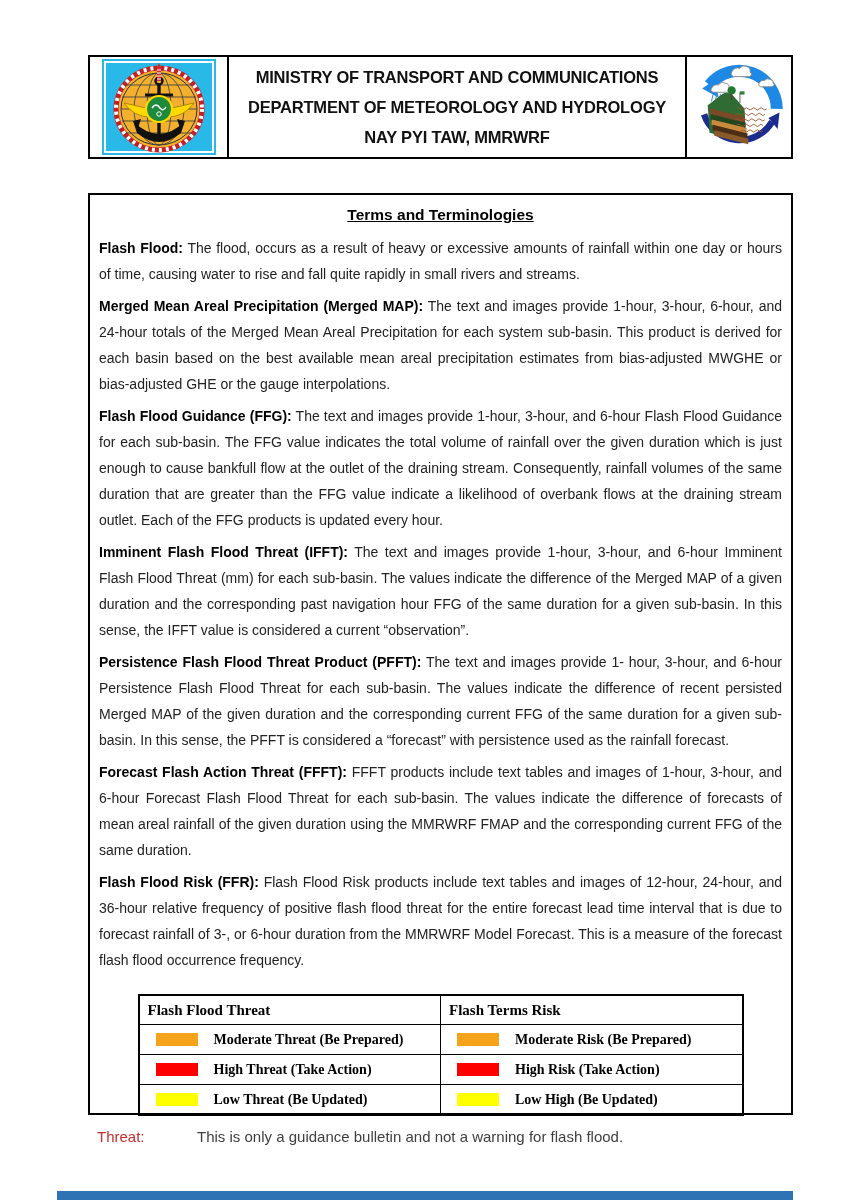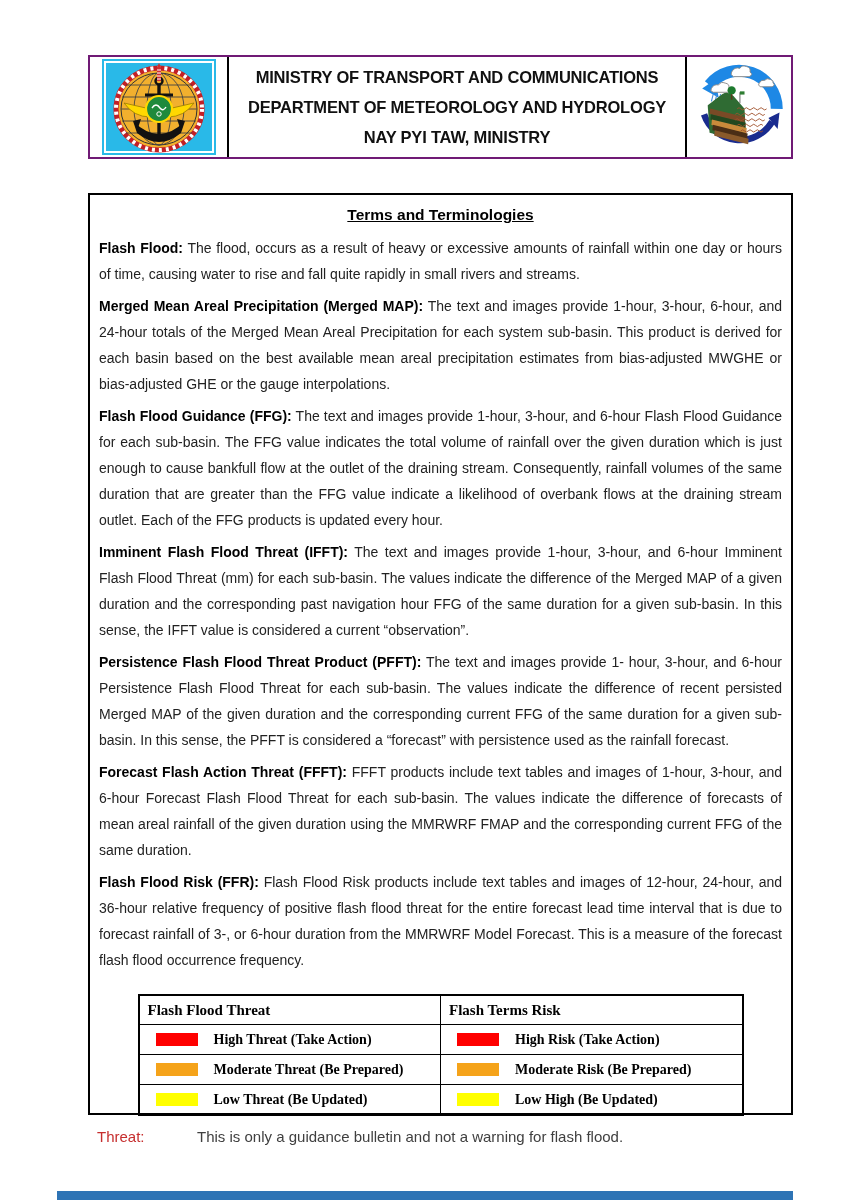--- a/index.html
+++ b/index.html
@@ -1,21 +1,21 @@
 <!DOCTYPE html>
 <html><head>
 <meta charset="utf-8">
 <style>
   html,body{margin:0;padding:0;background:#ffffff;}
   .page{position:relative;width:849px;height:1200px;background:#ffffff;overflow:hidden;
         font-family:"Liberation Sans",sans-serif;color:#1b1b1b;}
 
   
   .header-table{position:absolute;left:88px;top:55px;width:705px;height:104px;
-                border:2px solid #701a75;box-sizing:border-box;display:flex;background:#fff;}
+                border:2px solid #000000;box-sizing:border-box;display:flex;background:#fff;}
   .hcell{box-sizing:border-box;display:flex;align-items:center;justify-content:center;}
   .hcell-logo{width:139px;border-right:2px solid #000;}
   .hcell-text{flex:1;border-right:2px solid #000;flex-direction:column;}
   .hcell-right{width:104px;}
   .htext-line{font-weight:bold;font-size:16.5px;line-height:30px;letter-spacing:-0.2px;
               color:#111;white-space:nowrap;}
 
   
   .content-box{position:absolute;left:88px;top:193px;width:705px;height:922px;
                border:2px solid #000;box-sizing:border-box;padding:6px 9px 0 9px;background:#fff;}
@@ -77,21 +77,21 @@
 
         <path d="M55,8 h4 v14 h-4 Z" fill="#D03030"></path>
         <path d="M55,11 h4 M55,14 h4 M55,17 h4 M55,20 h4" stroke="#fff" stroke-width="1"></path>
         <path d="M55,8 l2,-4 2,4 Z" fill="#D03030"></path>
       </svg>
     </div>
 
     <div class="hcell hcell-text">
       <div class="htext-line">MINISTRY OF TRANSPORT AND COMMUNICATIONS</div>
       <div class="htext-line">DEPARTMENT OF METEOROLOGY AND HYDROLOGY</div>
-      <div class="htext-line">NAY PYI TAW, MINISTRY</div>
+      <div class="htext-line">NAY PYI TAW, MMRWRF</div>
     </div>
 
     <div class="hcell hcell-right">
 
       <svg width="96" height="92" viewBox="0 0 104 100">
 
         <path d="M20,26 A41,41 0 0 1 93,52" fill="none" stroke="#1E88E5" stroke-width="13"></path>
         <path d="M26,20 L12,30 L30,40 Z" fill="#1E88E5"></path>
 
         <path d="M14,58 A41,41 0 0 0 88,66" fill="none" stroke="#1A2C8F" stroke-width="7"></path>
@@ -143,26 +143,26 @@
 
     <p class="para"><b>Flash Flood Risk (FFR):</b><span> Flash Flood Risk products include text tables and images of 12-hour, 24-hour, and 36-hour relative frequency of positive flash flood threat for the entire forecast lead time interval that is due to forecast rainfall of 3-, or 6-hour duration from the MMRWRF Model Forecast. This is a measure of the forecast flash flood occurrence frequency.</span></p>
 
     <table class="tr-table">
       <tbody>
           <tr>
         <th style="width:50%;">Flash Flood Threat</th>
         <th style="width:50%;">Flash Terms Risk</th>
       </tr>
       <tr>
+        <td><span class="swatch" style="background: rgb(245, 163, 26);"></span><span>Moderate Threat (Be Prepared)</span></td>
+        <td><span class="swatch" style="background: rgb(245, 163, 26);"></span><span>Moderate Risk (Be Prepared)</span></td>
+      </tr>
+      <tr>
         <td><span class="swatch" style="background: rgb(255, 0, 0);"></span><span>High Threat (Take Action)</span></td>
         <td><span class="swatch" style="background: rgb(255, 0, 0);"></span><span>High Risk (Take Action)</span></td>
-      </tr>
-      <tr>
-        <td><span class="swatch" style="background: rgb(245, 163, 26);"></span><span>Moderate Threat (Be Prepared)</span></td>
-        <td><span class="swatch" style="background: rgb(245, 163, 26);"></span><span>Moderate Risk (Be Prepared)</span></td>
       </tr>
       <tr>
         <td><span class="swatch" style="background: rgb(255, 255, 0);"></span><span>Low Threat (Be Updated)</span></td>
         <td><span class="swatch" style="background: rgb(255, 255, 0);"></span><span>Low High (Be Updated)</span></td>
       </tr>
     </tbody>
       </table>
   </div>
 
   <div class="remark-row">

